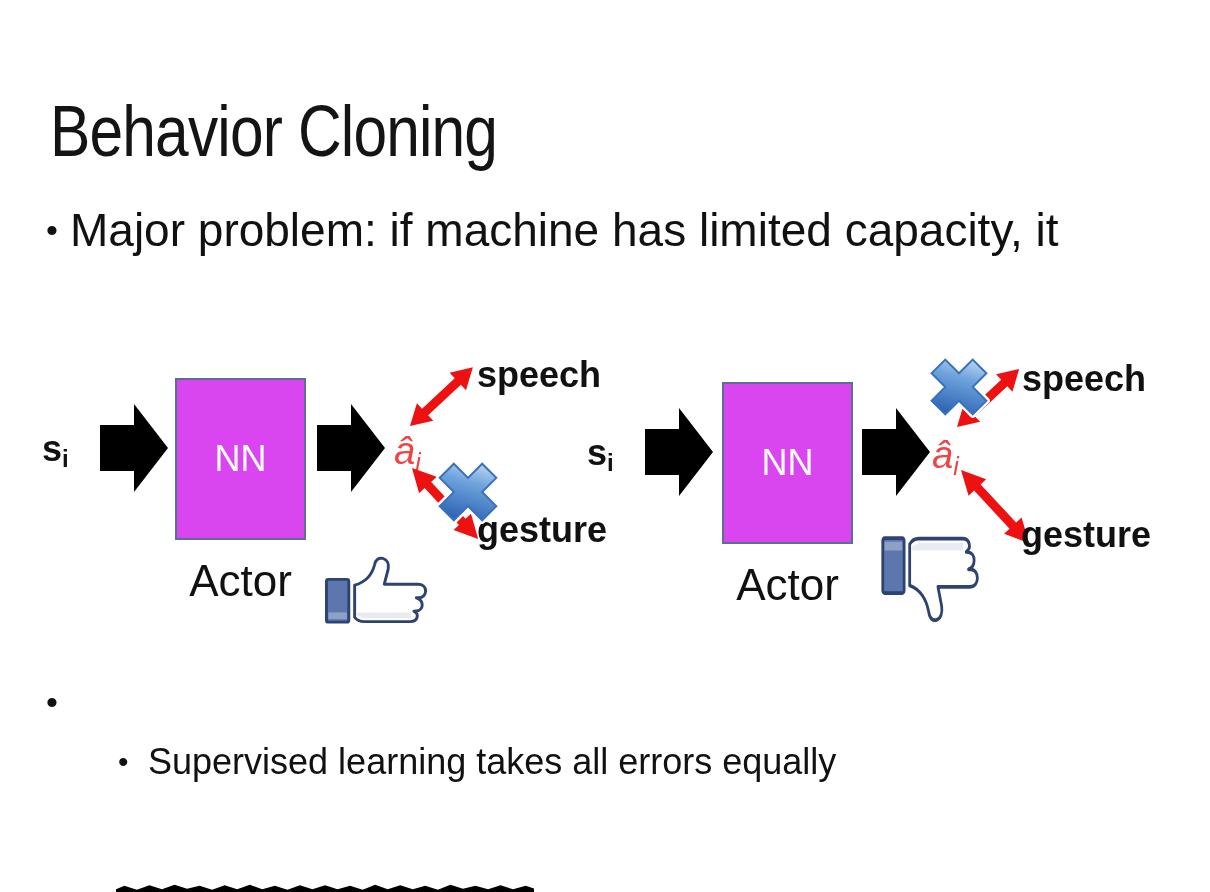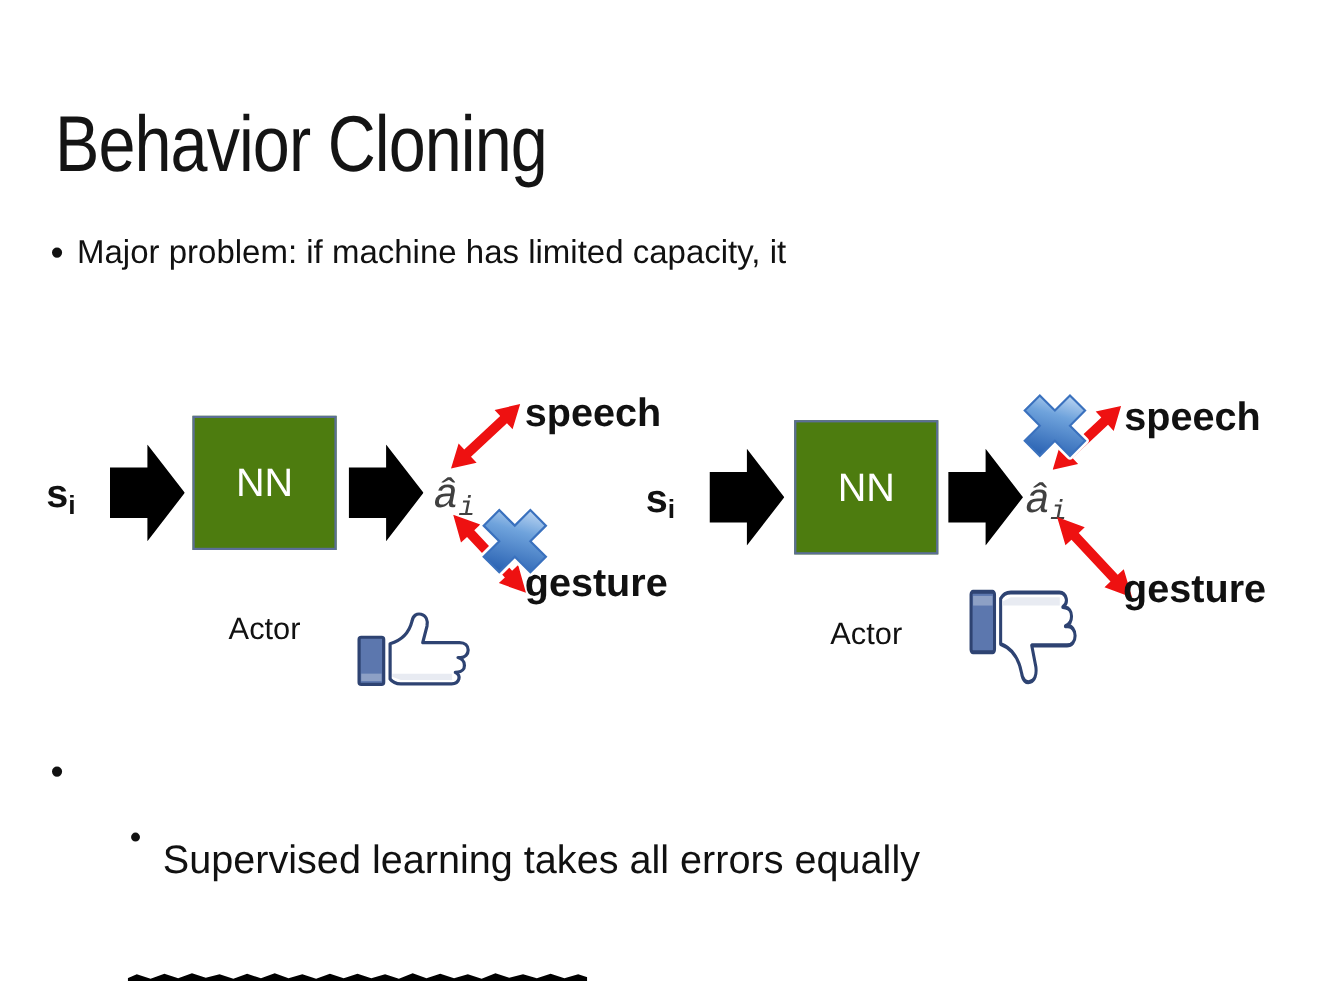--- a/index.html
+++ b/index.html
@@ -22,47 +22,47 @@
     transform-origin:left top;
     white-space:nowrap;
     color:#141414;
   }
   
   .bullet-row{display:flex;align-items:flex-start;}
   .bullet-dot{
     font-size:34px;line-height:52px;
     width:24px;flex:0 0 24px;
   }
-  .bullet-text{font-size:30px;line-height:52px;}
+  .bullet-text{font-size:46px;line-height:52px;}
   .b1{left:46px;top:204px;width:1100px;}
   .b2{left:46px;top:676px;width:1120px;}
   .bsub{left:118px;top:738px;width:1040px;}
   .bsub .bullet-dot{font-size:30px;line-height:48px;width:30px;flex:0 0 30px;}
-  .bsub .bullet-text{font-size:36px;line-height:48px;margin-top:20px;}
+  .bsub .bullet-text{font-size:36px;line-height:48px;}
   
   .dlabel{font-size:36px;white-space:nowrap;font-weight:bold;}
   .dlabel sub{font-size:24px;vertical-align:-6px;}
   .mathv{
-    font-family:Liberation Mono, monospace;
+    font-family:Liberation Sans, sans-serif;
     font-style:italic;
     font-size:38px;
     white-space:nowrap;
-    color:#404040;
+    color:#ef4444;
   }
   .mathv sub{font-size:25px;vertical-align:-7px;}
   
   .nn-box{
-    width:131px;height:122px;
-    background:#4d7c0f;
+    width:131px;height:162px;
+    background:#d946ef;
     border:2px solid #5b6e96;
     box-sizing:border-box;
     display:flex;align-items:center;justify-content:center;
     color:#ffffff;font-size:36px;
   }
-  .actor{width:131px;text-align:center;font-size:28px;}
+  .actor{width:131px;text-align:center;font-size:44px;}
   
   .red-arrow{transform-origin:0 50%;height:26px;}
   .xmark{z-index:5;}
   .bottom-bar{
     left:116px;bottom:0;width:418px;height:9px;
     background:#000;
     clip-path:polygon(0 100%,0 70%,2% 30%,5% 75%,8% 25%,11% 70%,14% 20%,17% 65%,20% 30%,23% 75%,26% 25%,29% 70%,32% 20%,35% 70%,38% 30%,41% 75%,44% 25%,47% 70%,50% 25%,53% 70%,56% 30%,59% 75%,62% 20%,65% 70%,68% 25%,71% 70%,74% 30%,77% 75%,80% 20%,83% 65%,86% 30%,89% 70%,92% 25%,95% 70%,98% 30%,100% 60%,100% 100%);
   }
 </style>
 </head>

